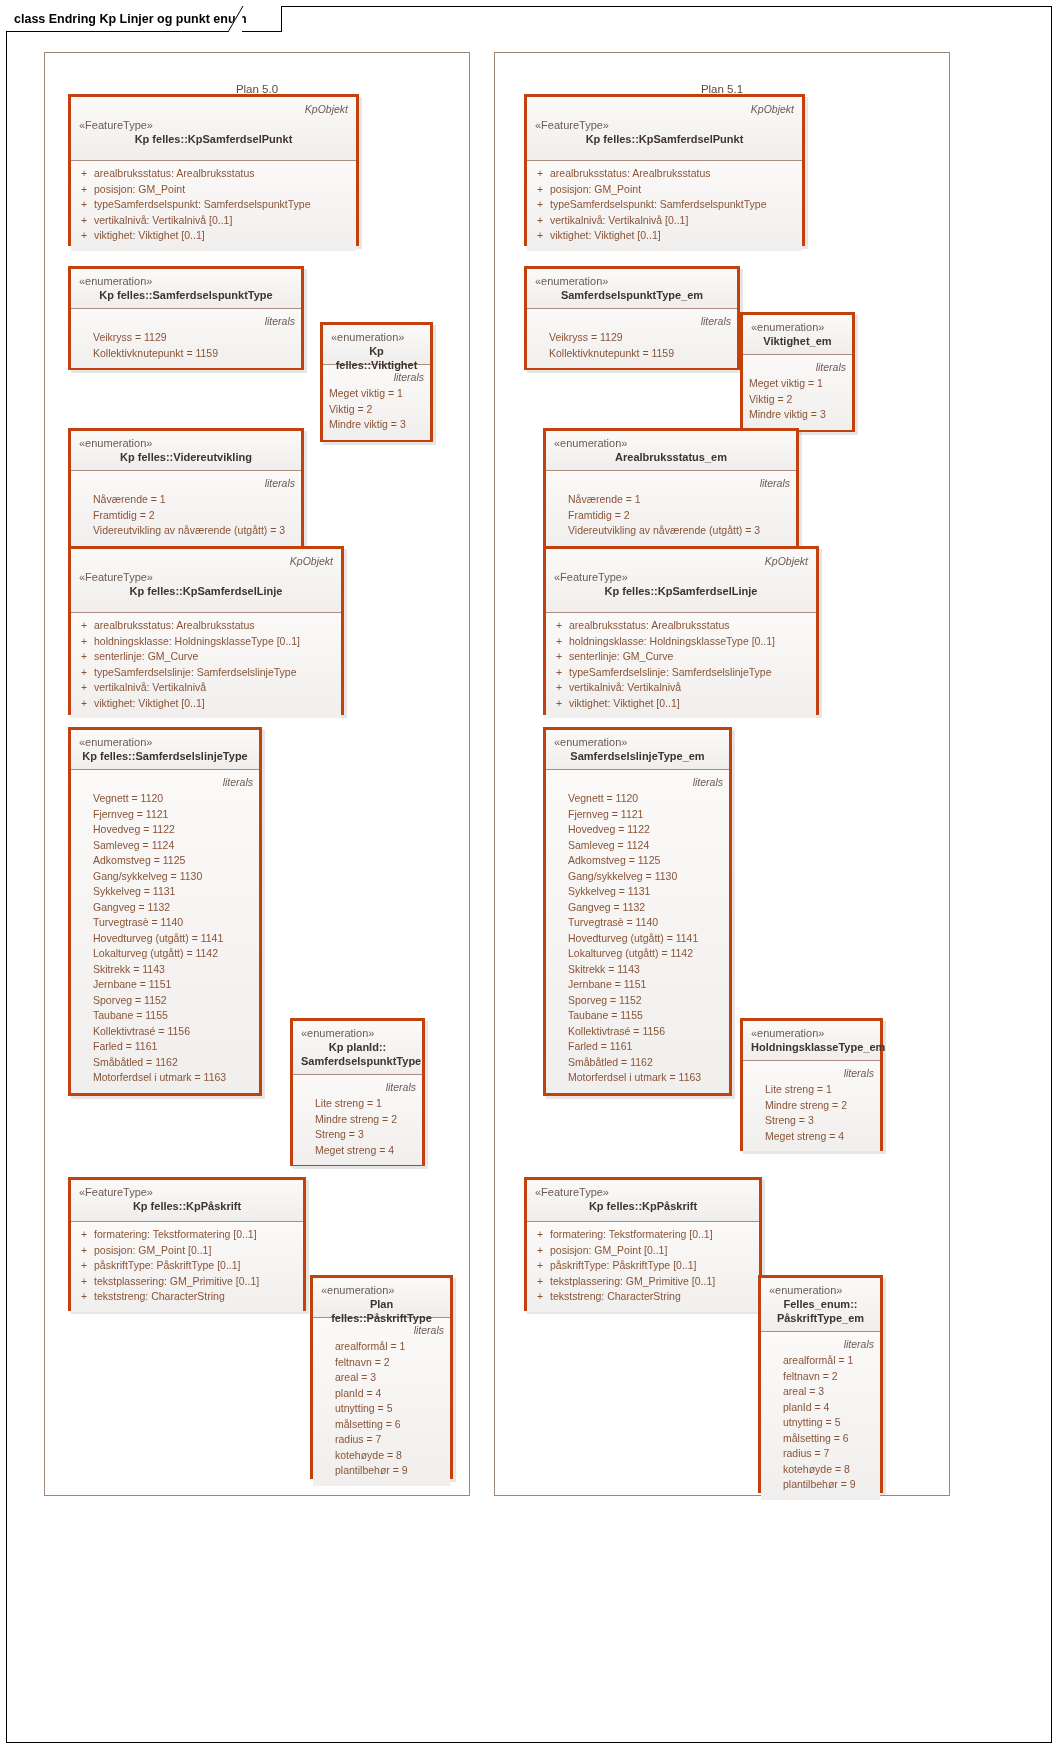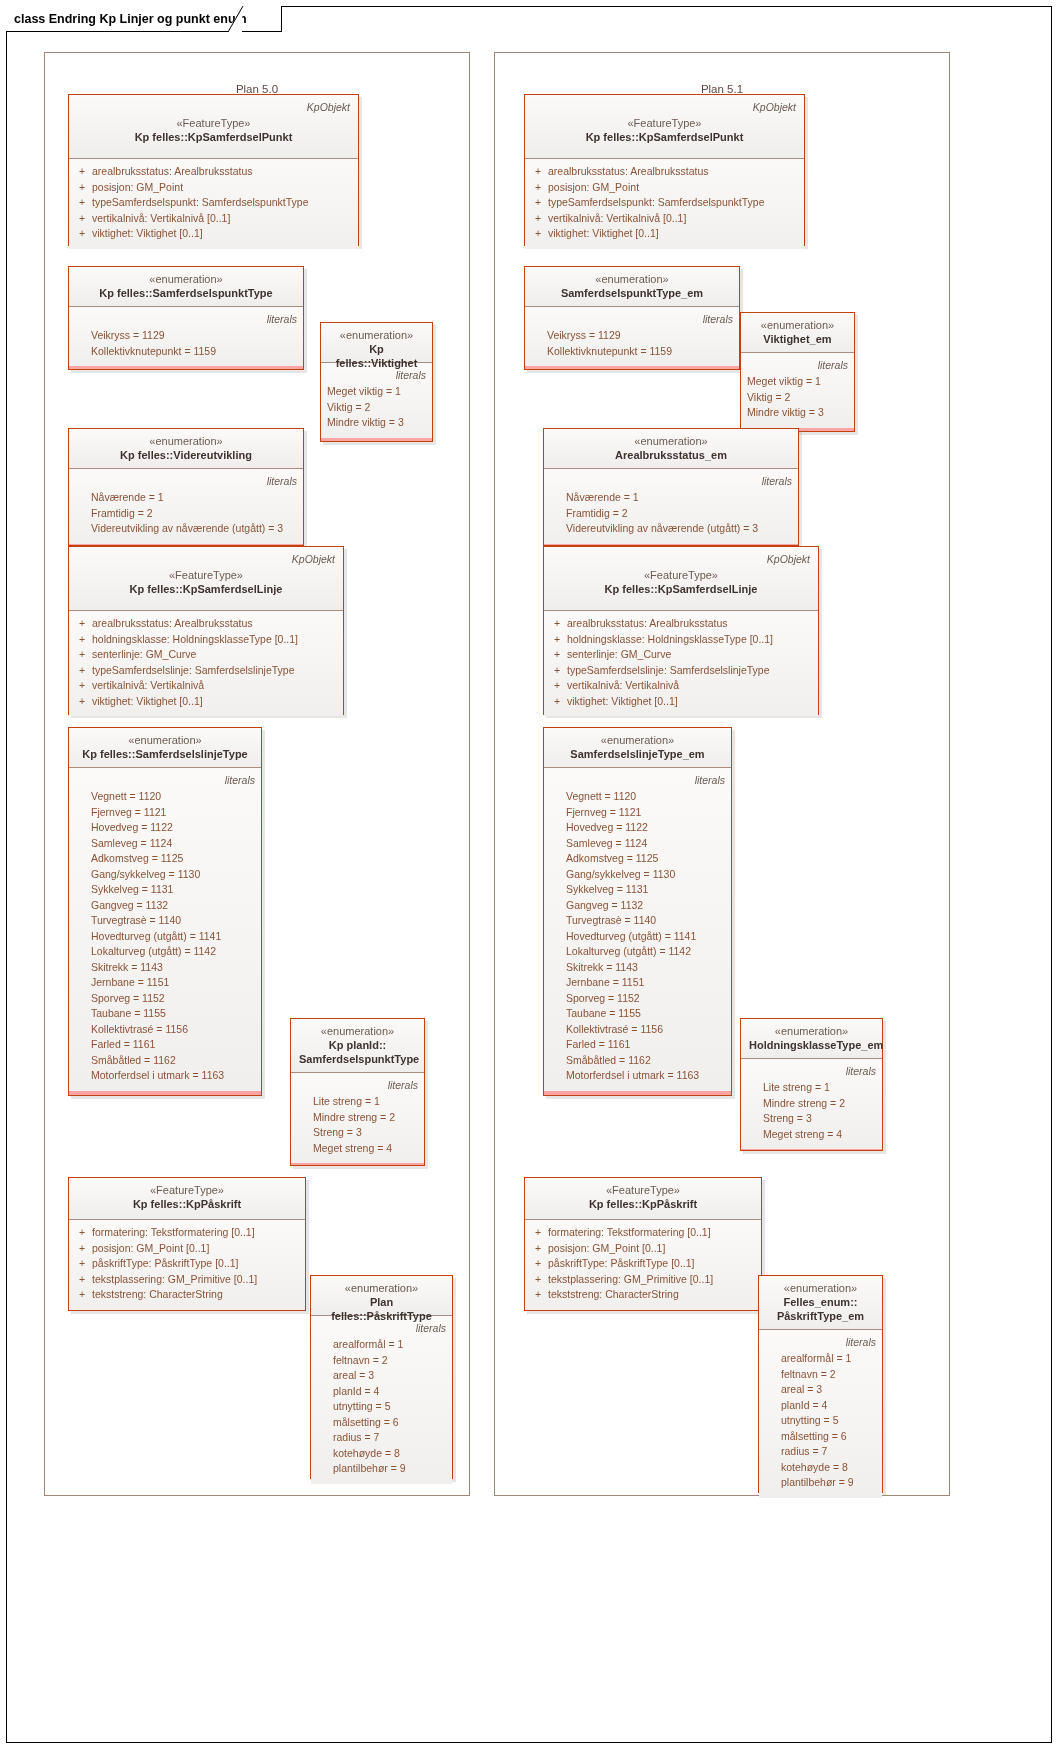--- a/index.html
+++ b/index.html
@@ -64,41 +64,41 @@
     text-align: center;
     font-size: 11.5px;
     color: #5c4a42;
     margin-top: 22px;
   }
 
   
   .uml-box {
     position: absolute;
     box-sizing: border-box;
-    border: 1px solid #c2410c;
+    border: 3px solid #c2410c;
     background: #fca5a5;
     box-shadow: 3px 3px 0 0 rgba(150,140,135,0.22);
   }
   .uml-head {
     box-sizing: border-box;
     border-bottom: 1px solid #a98d80;
     padding: 5px 8px 7px 8px;
     background: linear-gradient(to bottom, #fbfaf9 0%, #f0eeec 100%);
     position: relative;
   }
   .tagline {
     text-align: right;
     font-style: italic;
     font-size: 10.5px;
     color: #6b5a52;
     line-height: 14px;
     margin-bottom: 2px;
   }
   .stereo {
-    text-align: center;
+    text-align: left;
     font-size: 11px;
     color: #6b5a52;
     line-height: 14px;
   }
   .clsname {
     text-align: center;
     font-size: 11px;
     font-weight: bold;
     color: #3d3330;
     line-height: 14px;

